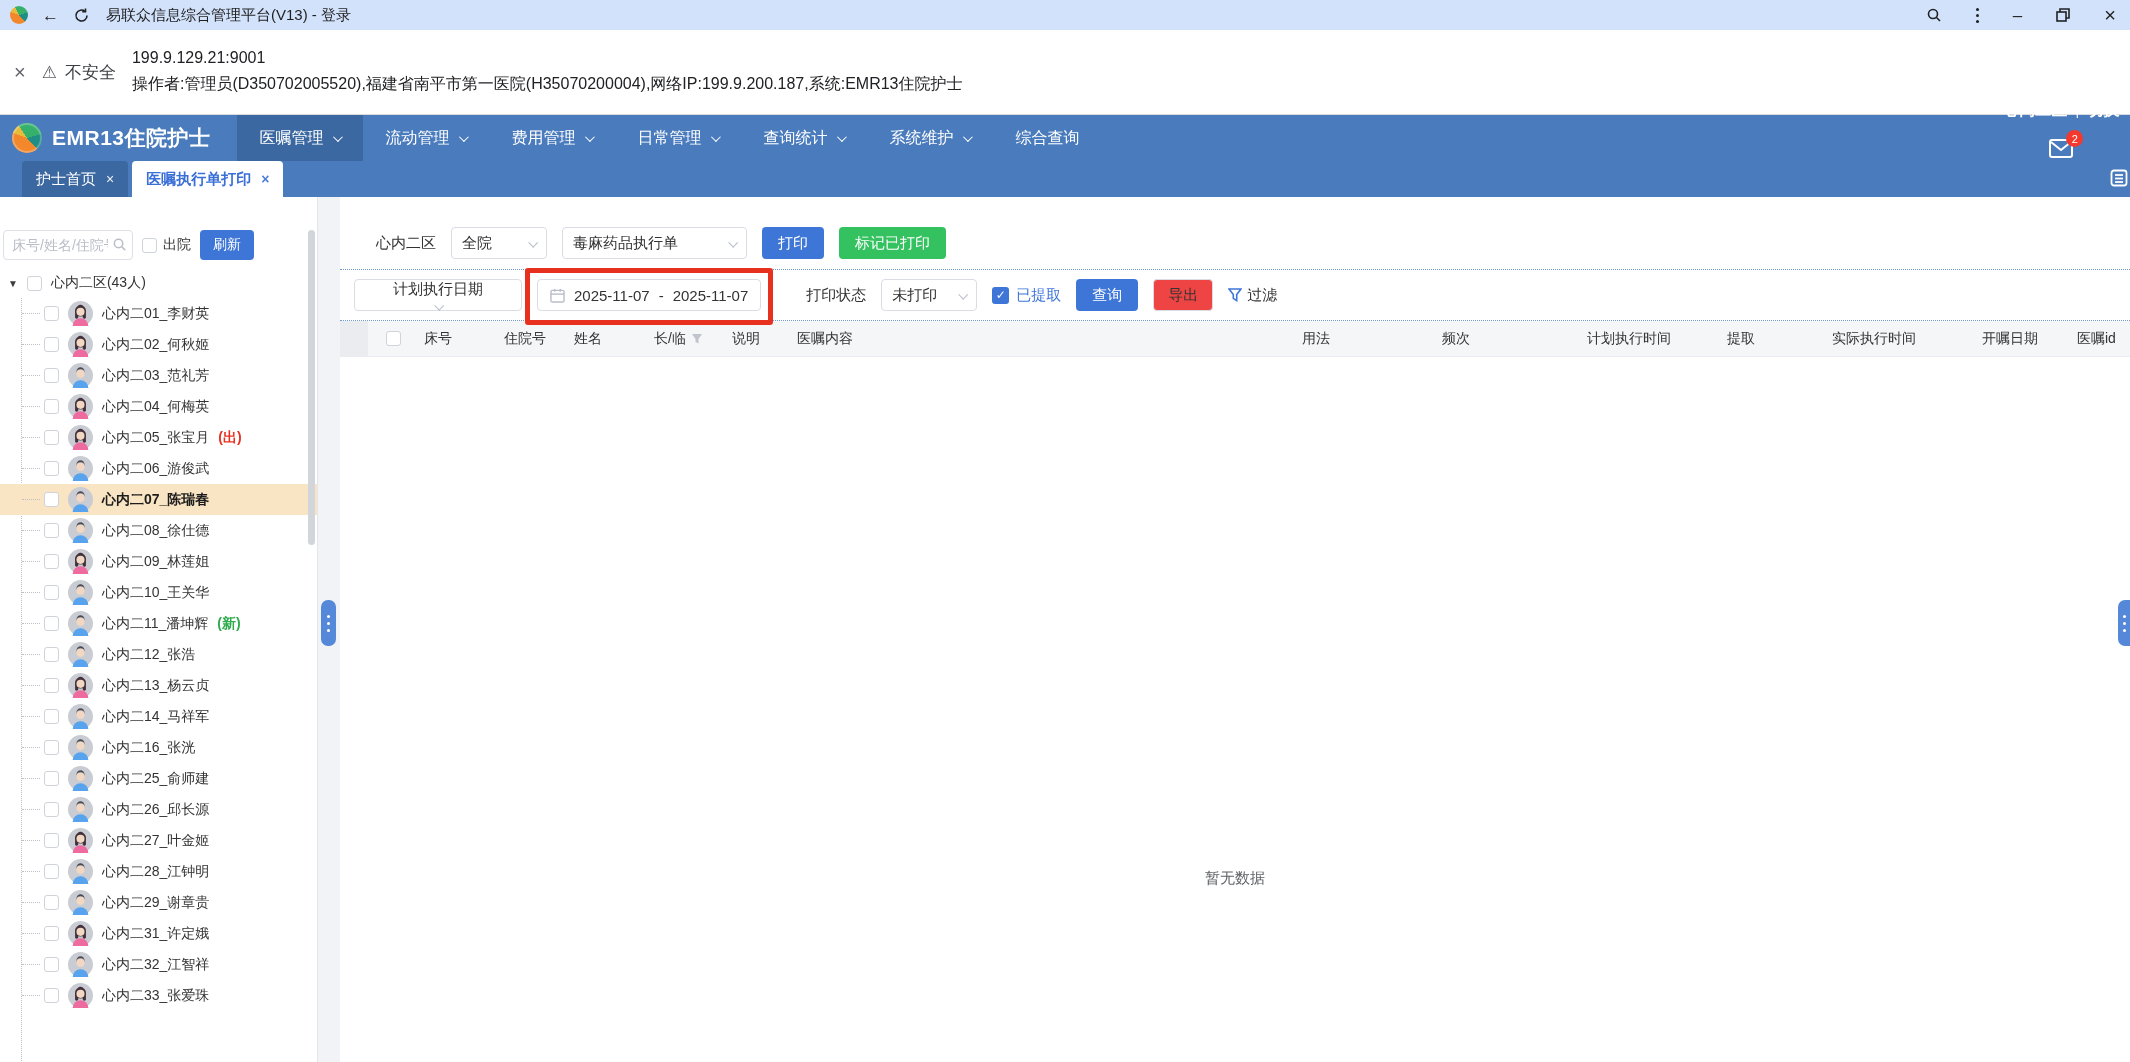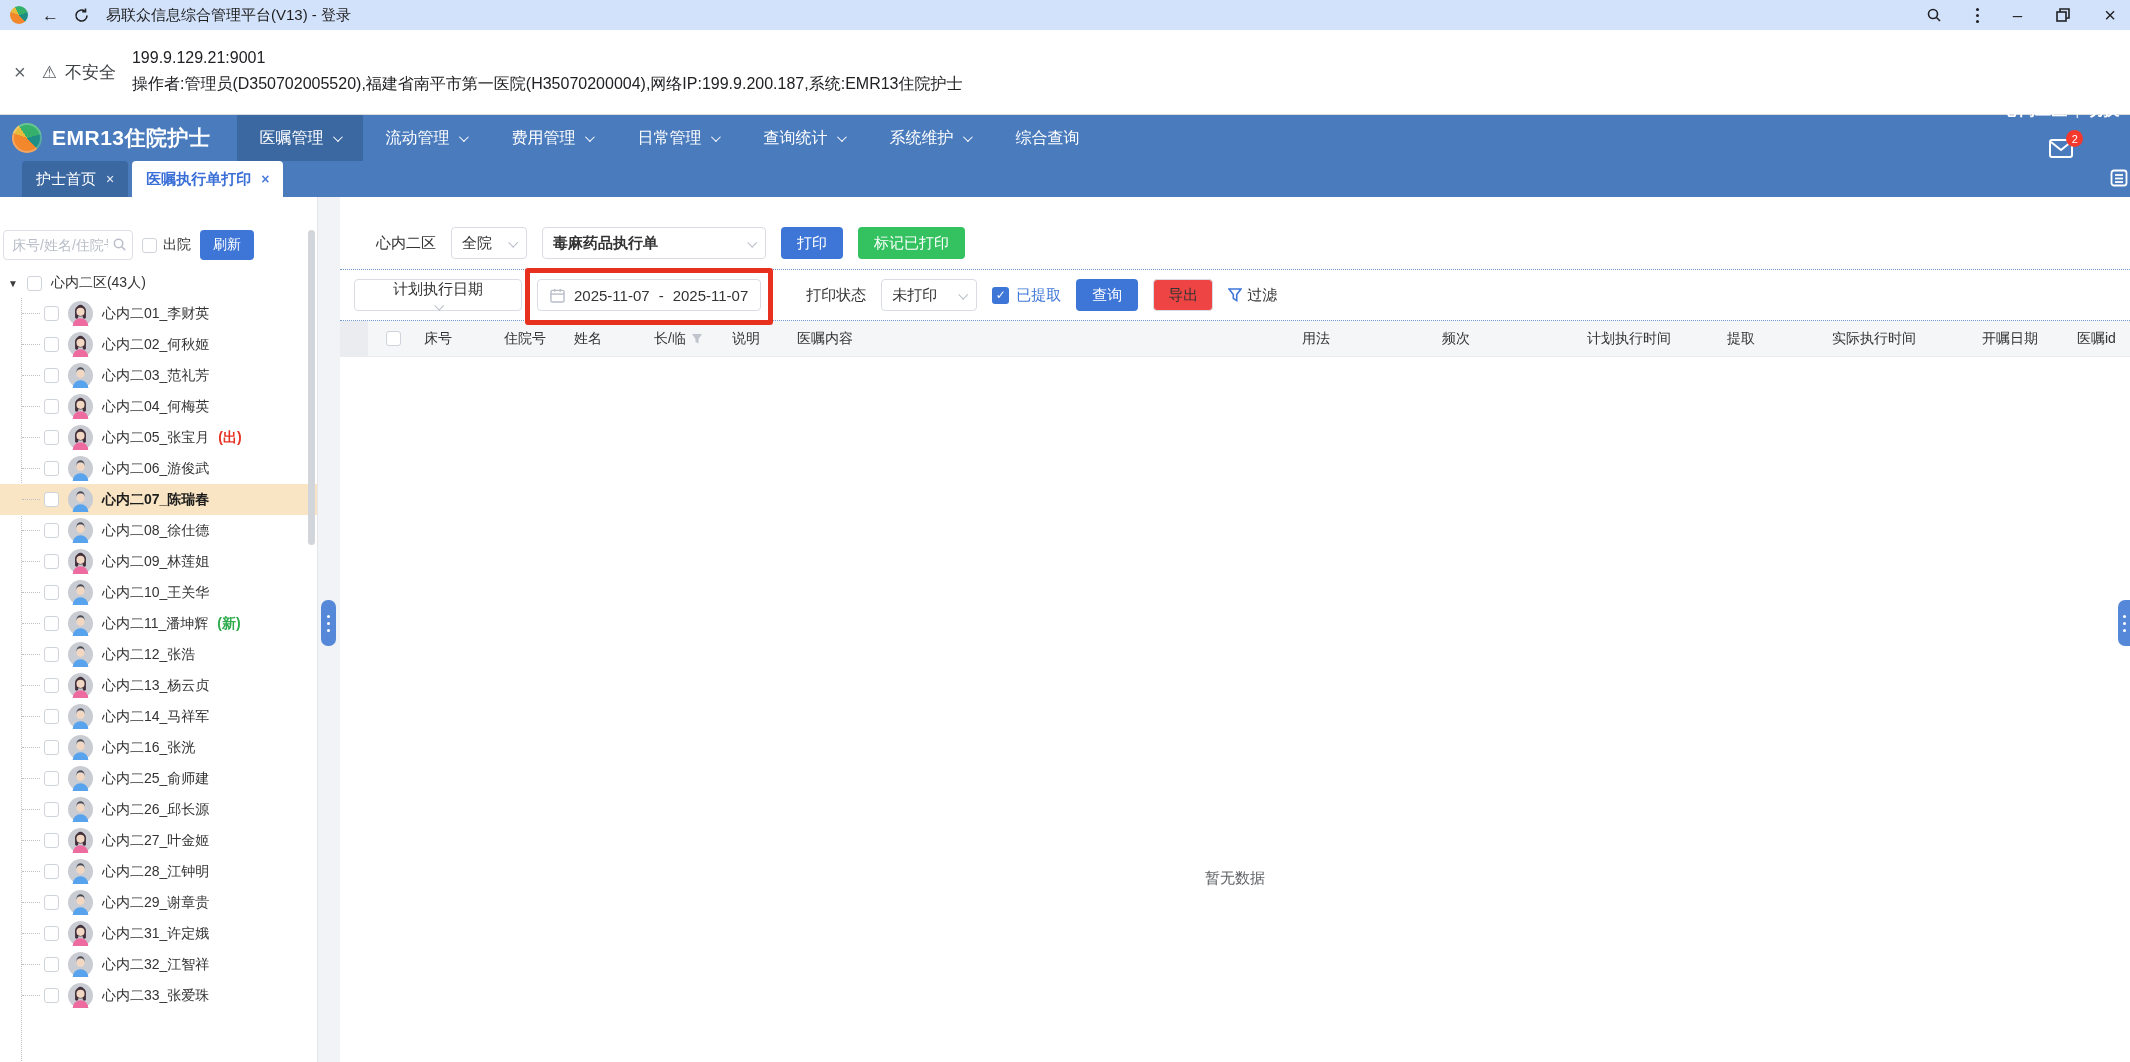--- a/index.html
+++ b/index.html
@@ -97,21 +97,21 @@
     display:flex;align-items:center;justify-content:center;z-index:4;}
 
   
   .mainpanel{flex:1;position:relative;overflow:hidden;}
   .row1{display:flex;align-items:center;gap:15px;padding:30px 0 10px 36px;}
   .row2{display:flex;align-items:center;gap:15px;padding:9px 0 9px 14px;}
   .lbl{font-size:15px;color:#333;white-space:nowrap;}
   .select{height:32px;border:1px solid #d9dde3;border-radius:4px;background:#fff;display:inline-flex;
     align-items:center;justify-content:space-between;padding:0 10px;font-size:15px;color:#333;cursor:pointer;}
   .select .chv{border-color:#b9bec8;transform:rotate(45deg) translateY(-1px);}
-  .w-scope{width:76px;gap:8px;}.w-doc{width:224px;font-weight:bold;}.w-plan{width:168px;flex-direction:column;}.w-status{width:96px;}
+  .w-scope{width:96px;gap:8px;}.w-doc{width:185px;}.w-plan{width:168px;flex-direction:column;}.w-status{width:96px;}
   .btn32{height:32px;padding:0 16px;font-size:15px;}
   .btn-green{background:#33c25f;color:#fff;}
   .btn-outline{background:#ef4444;border:1px solid #d9dde3;color:#333;height:32px;padding:0 14px;font-size:15px;border-radius:4px;}
   .dotted{border-top:1px dotted #6f9ad0;height:0;}
   .daterange{position:relative;}
   .date-input{height:32px;border:1px solid #d9dde3;border-radius:4px;background:#fff;display:flex;
     align-items:center;gap:9px;padding:0 12px;font-size:15px;color:#333;white-space:nowrap;}
   .redbox{position:absolute;left:-12px;right:-12px;top:-11px;bottom:-14px;border:5px solid #e8301f;
     border-radius:3px;pointer-events:none;z-index:3;}
   .status-lbl{margin-left:30px;}

